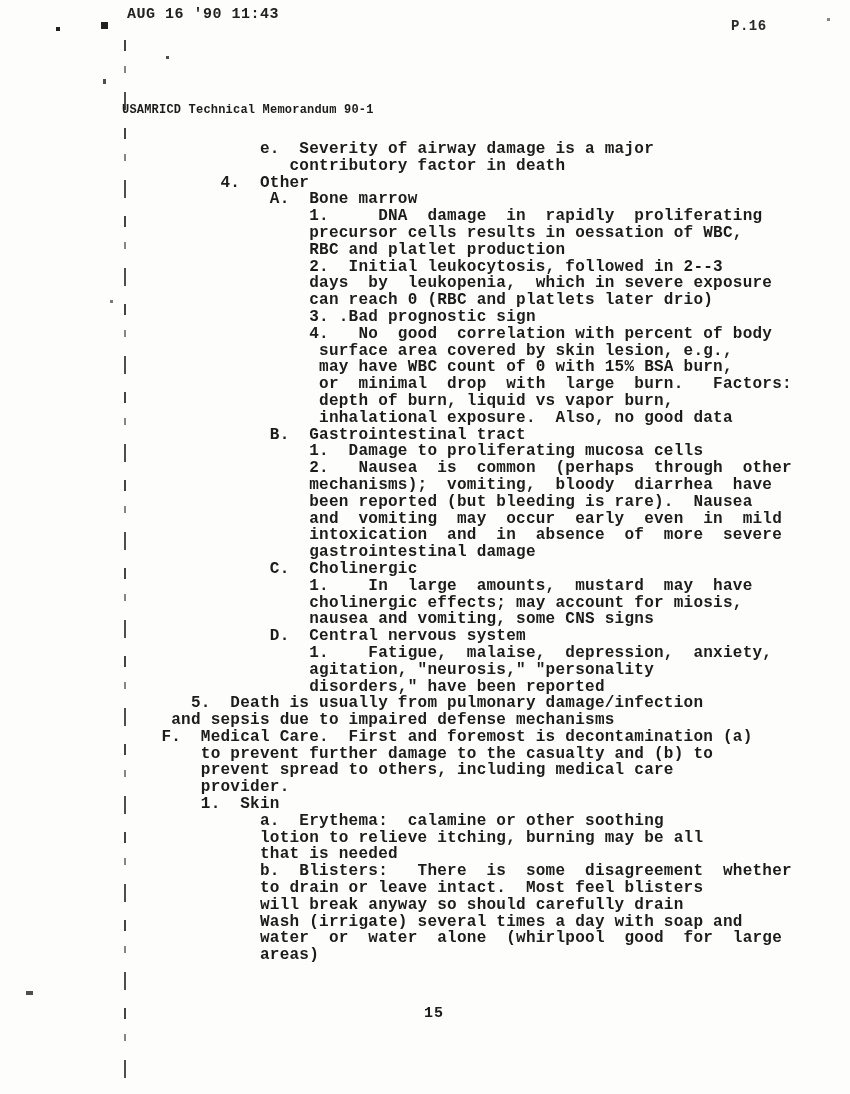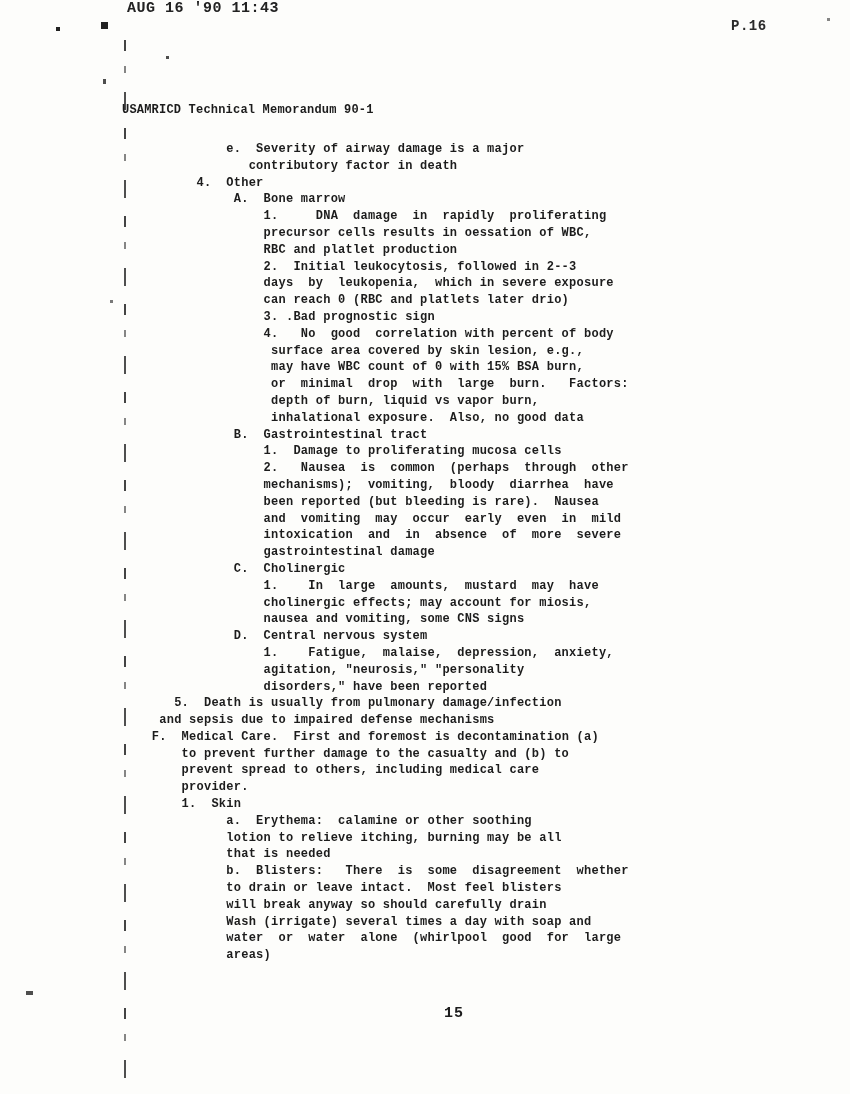--- a/index.html
+++ b/index.html
@@ -2,42 +2,42 @@
 <html><head>
 <meta charset="utf-8">
 <style>
   html,body { margin:0; padding:0; background:#e9e9e9; }
   .page {
     position:relative; width:850px; height:1094px;
     background:#fdfdfb; overflow:hidden;
     font-family:"Liberation Mono", monospace; color:#1c1c1c;
   }
   .fax-ts {
-    position:absolute; left:127px; top:0;
+    position:absolute; left:127px; top:6px;
     font-size:15px; font-weight:bold; letter-spacing:0.5px; color:#222;
   }
   .fax-pg {
     position:absolute; left:731px; top:18px;
     font-size:14px; font-weight:bold; letter-spacing:0.5px; color:#2a2a2a;
   }
   .doc-title {
     position:absolute; left:122px; top:103px;
     font-size:12px; font-weight:bold; letter-spacing:0.2px;
     white-space:pre;
   }
   .doc-body {
     position:absolute; left:122px; top:141px;
-    font-size:12px; font-weight:bold; line-height:16.8px;
+    font-size:16px; font-weight:bold; line-height:16.8px;
     letter-spacing:0.25px; white-space:pre;
   }
   .doc-body .line { height:16.8px; }
   .u { text-decoration-thickness:1.5px; text-underline-offset:2px; }
   .page-num {
     position:absolute; left:424px; top:1005px;
-    font-size:15px; font-weight:bold; letter-spacing:1px;margin-left:20px;
+    font-size:15px; font-weight:bold; letter-spacing:1px;
   }
   .margin-line {
     position:absolute; left:124px; top:40px; width:2px; height:1038px;
     background:repeating-linear-gradient(180deg,
       rgba(35,35,35,0.85) 0 11px, transparent 11px 26px,
       rgba(35,35,35,0.55) 26px 33px, transparent 33px 52px,
       rgba(35,35,35,0.8) 52px 70px, transparent 70px 88px);
   }
   .speck { position:absolute; background:#222; }
   .sp1 { left:56px;  top:27px;  width:4px; height:4px; }

